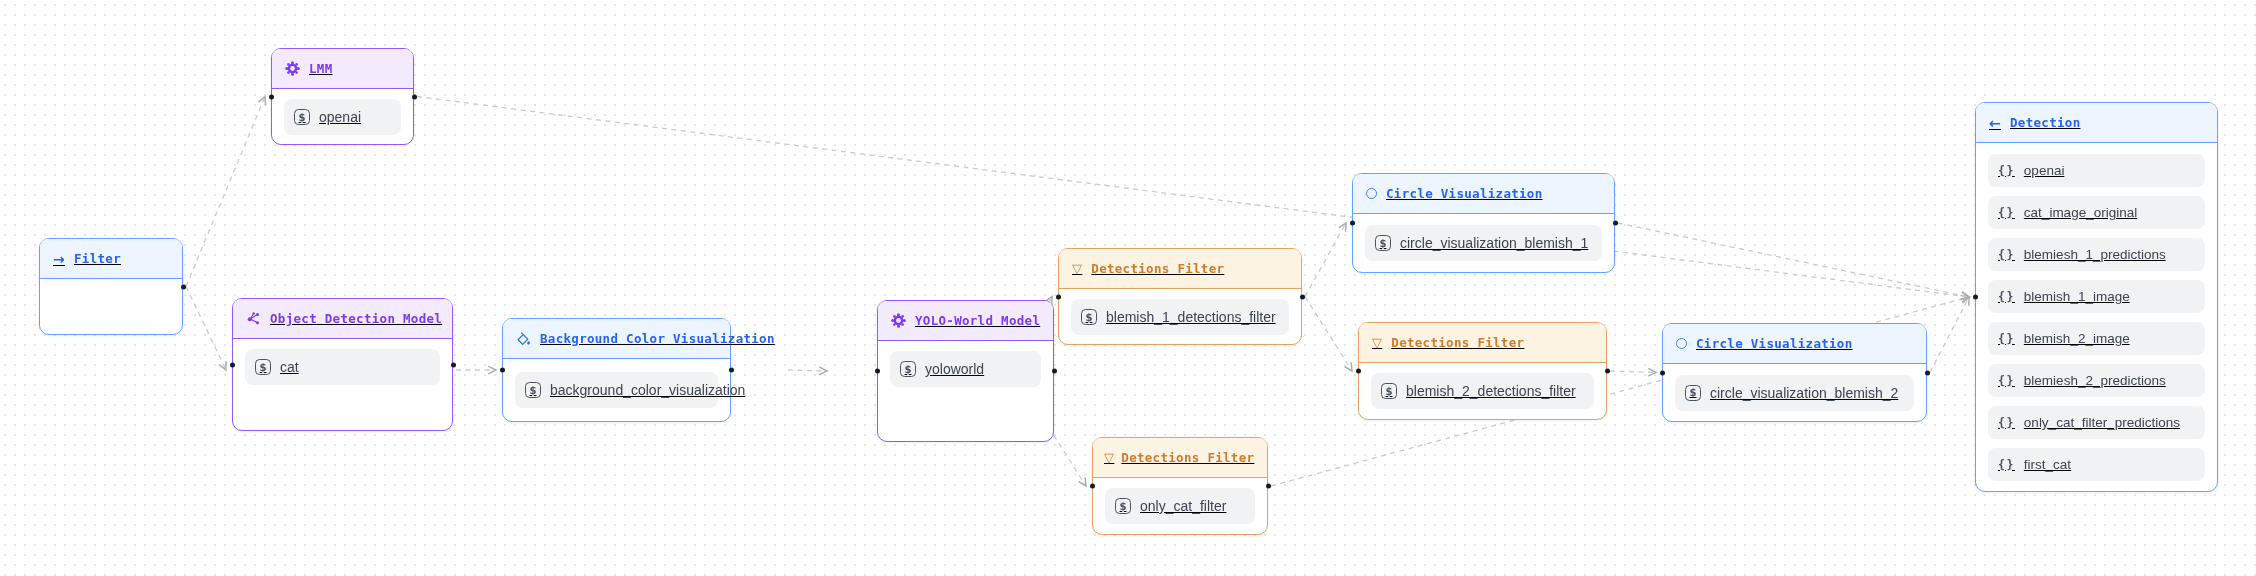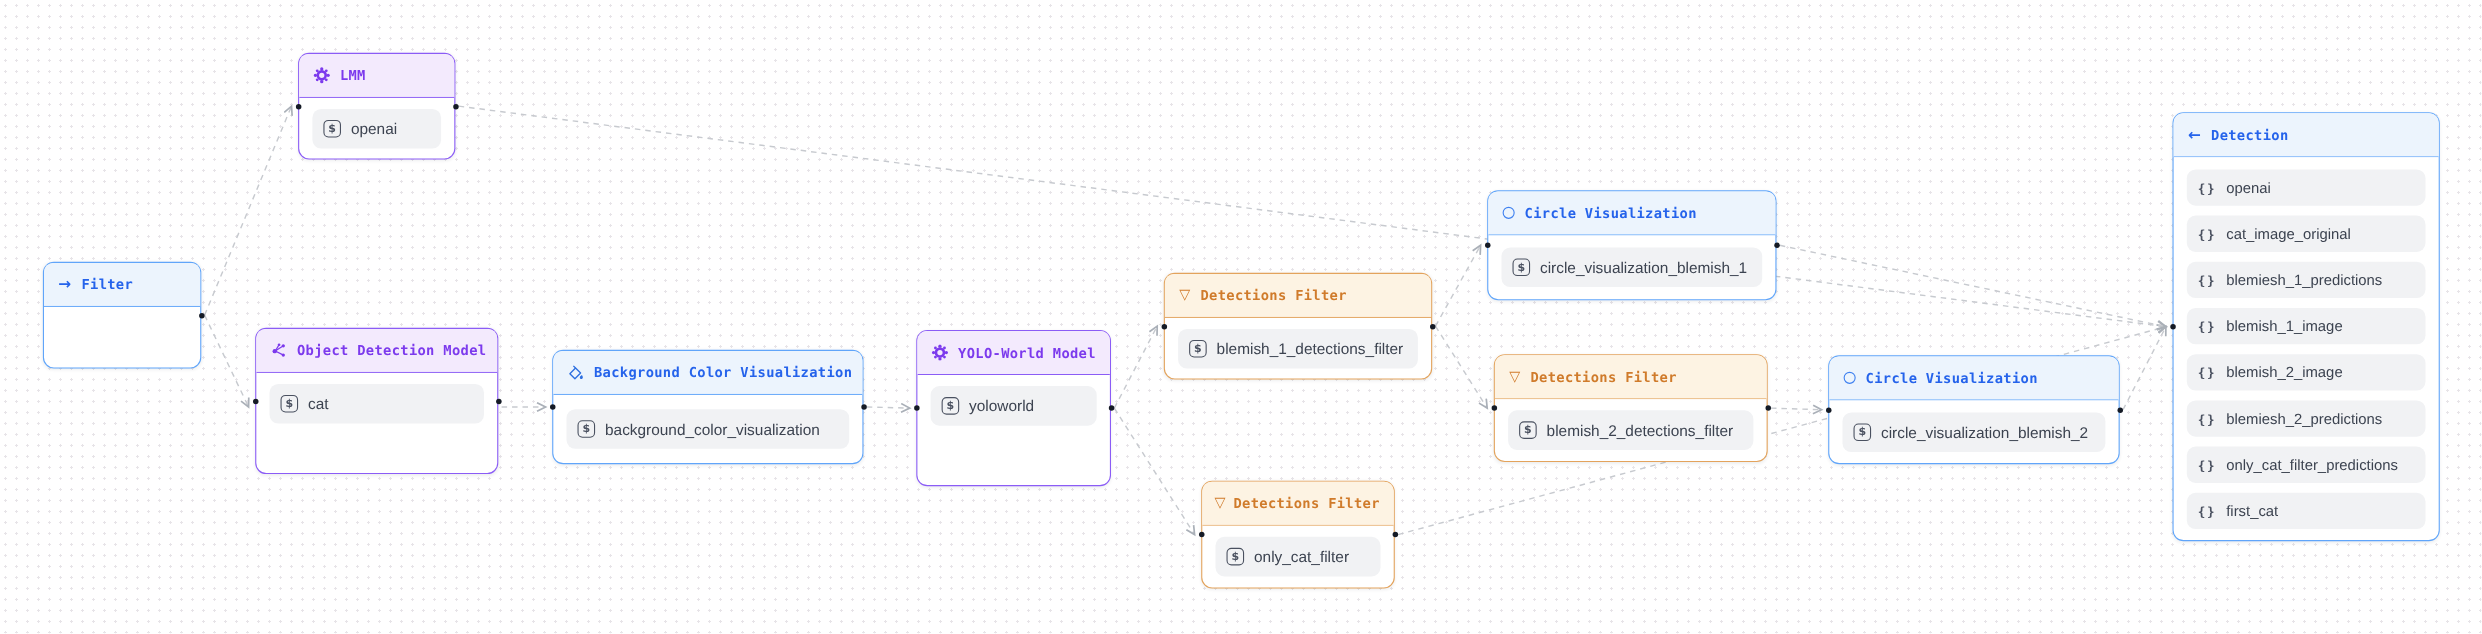--- a/index.html
+++ b/index.html
@@ -8,20 +8,21 @@
     background-image:radial-gradient(circle,#e7e4e8 1px,transparent 1.25px);
     background-size:10px 10px;
     font-family:"Liberation Sans",sans-serif;
   }
   #edges{position:absolute;left:0;top:0;z-index:0;pointer-events:none;}
   .edge{stroke:#c7cacf;stroke-width:1.3;stroke-dasharray:5 4.5;fill:none;}
   .node{
     position:absolute;z-index:1;background:#fff;border:1.5px solid;border-radius:10px;
     box-sizing:border-box;display:flex;flex-direction:column;
     box-shadow:0 1px 3px rgba(16,24,40,.07);
+    text-decoration:underline;
   }
   .hd{
     height:40px;flex:0 0 40px;display:flex;align-items:center;gap:9px;padding:0 13px;
     border-bottom:1.5px solid;border-radius:8px 8px 0 0;box-sizing:border-box;
     font-family:"DejaVu Sans Mono","Liberation Mono",monospace;font-size:12.5px;
     font-weight:700;letter-spacing:.3px;white-space:nowrap;
   }
   .body{flex:1;display:flex;flex-direction:column;gap:10px;padding:10px 12px;box-sizing:border-box;}
   .body.center{justify-content:center;}
   .item{
@@ -136,42 +137,42 @@
       <span>Object Detection Model</span>
     </div>
     <div class="body">
       <div class="item">
         <span class="sq">$</span>
         <span>cat</span>
       </div>
     </div>
   </div>
 
-  <div class="node blue" style="left:502px;top:318px;width:283px;height:104px">
+  <div class="node blue" style="left:502px;top:318px;width:229px;height:104px">
     <span class="port pl"></span>
     <span class="port pr"></span>
     <div class="hd">
       <span class="ghd isvg">
         <svg width="15" height="15" viewBox="0 0 16 16">
             <path d="M2.2 9.3 L7.7 3.8 L12.6 8.7 L7.1 14.2 Z" fill="none" stroke="#2e6fe0" stroke-width="1.3" stroke-linejoin="round"></path>
             <line x1="7.7" y1="3.8" x2="5.6" y2="1.7" stroke="#2e6fe0" stroke-width="1.3"></line>
             <path d="M13.9 10.6 c1.1 1.6 1.2 2.9 .3 3.6 c-.9 .7 -2 .3 -2.3 -.8 c-.3 -1 .7 -2 2 -2.8 Z" fill="#2e6fe0"></path>
           </svg>
       </span>
       <span>Background Color Visualization</span>
     </div>
     <div class="body center">
       <div class="item">
         <span class="sq">$</span>
         <span>background_color_visualization</span>
       </div>
     </div>
   </div>
 
-  <div class="node purple" style="left:833px;top:300px;width:177px;height:142px">
+  <div class="node purple" style="left:877px;top:300px;width:177px;height:142px">
     <span class="port pl"></span>
     <span class="port pr"></span>
     <div class="hd">
       <span class="ghd isvg">
         <svg width="15" height="15" viewBox="0 0 15 15">
             <circle cx="7.5" cy="7.5" r="3.6" fill="none" stroke="#7c3aed" stroke-width="2.4"></circle>
             <g fill="#7c3aed">
               <circle cx="7.5" cy="1.7" r="1.5"></circle>
               <circle cx="7.5" cy="13.3" r="1.5"></circle>
               <circle cx="1.7" cy="7.5" r="1.5"></circle>

